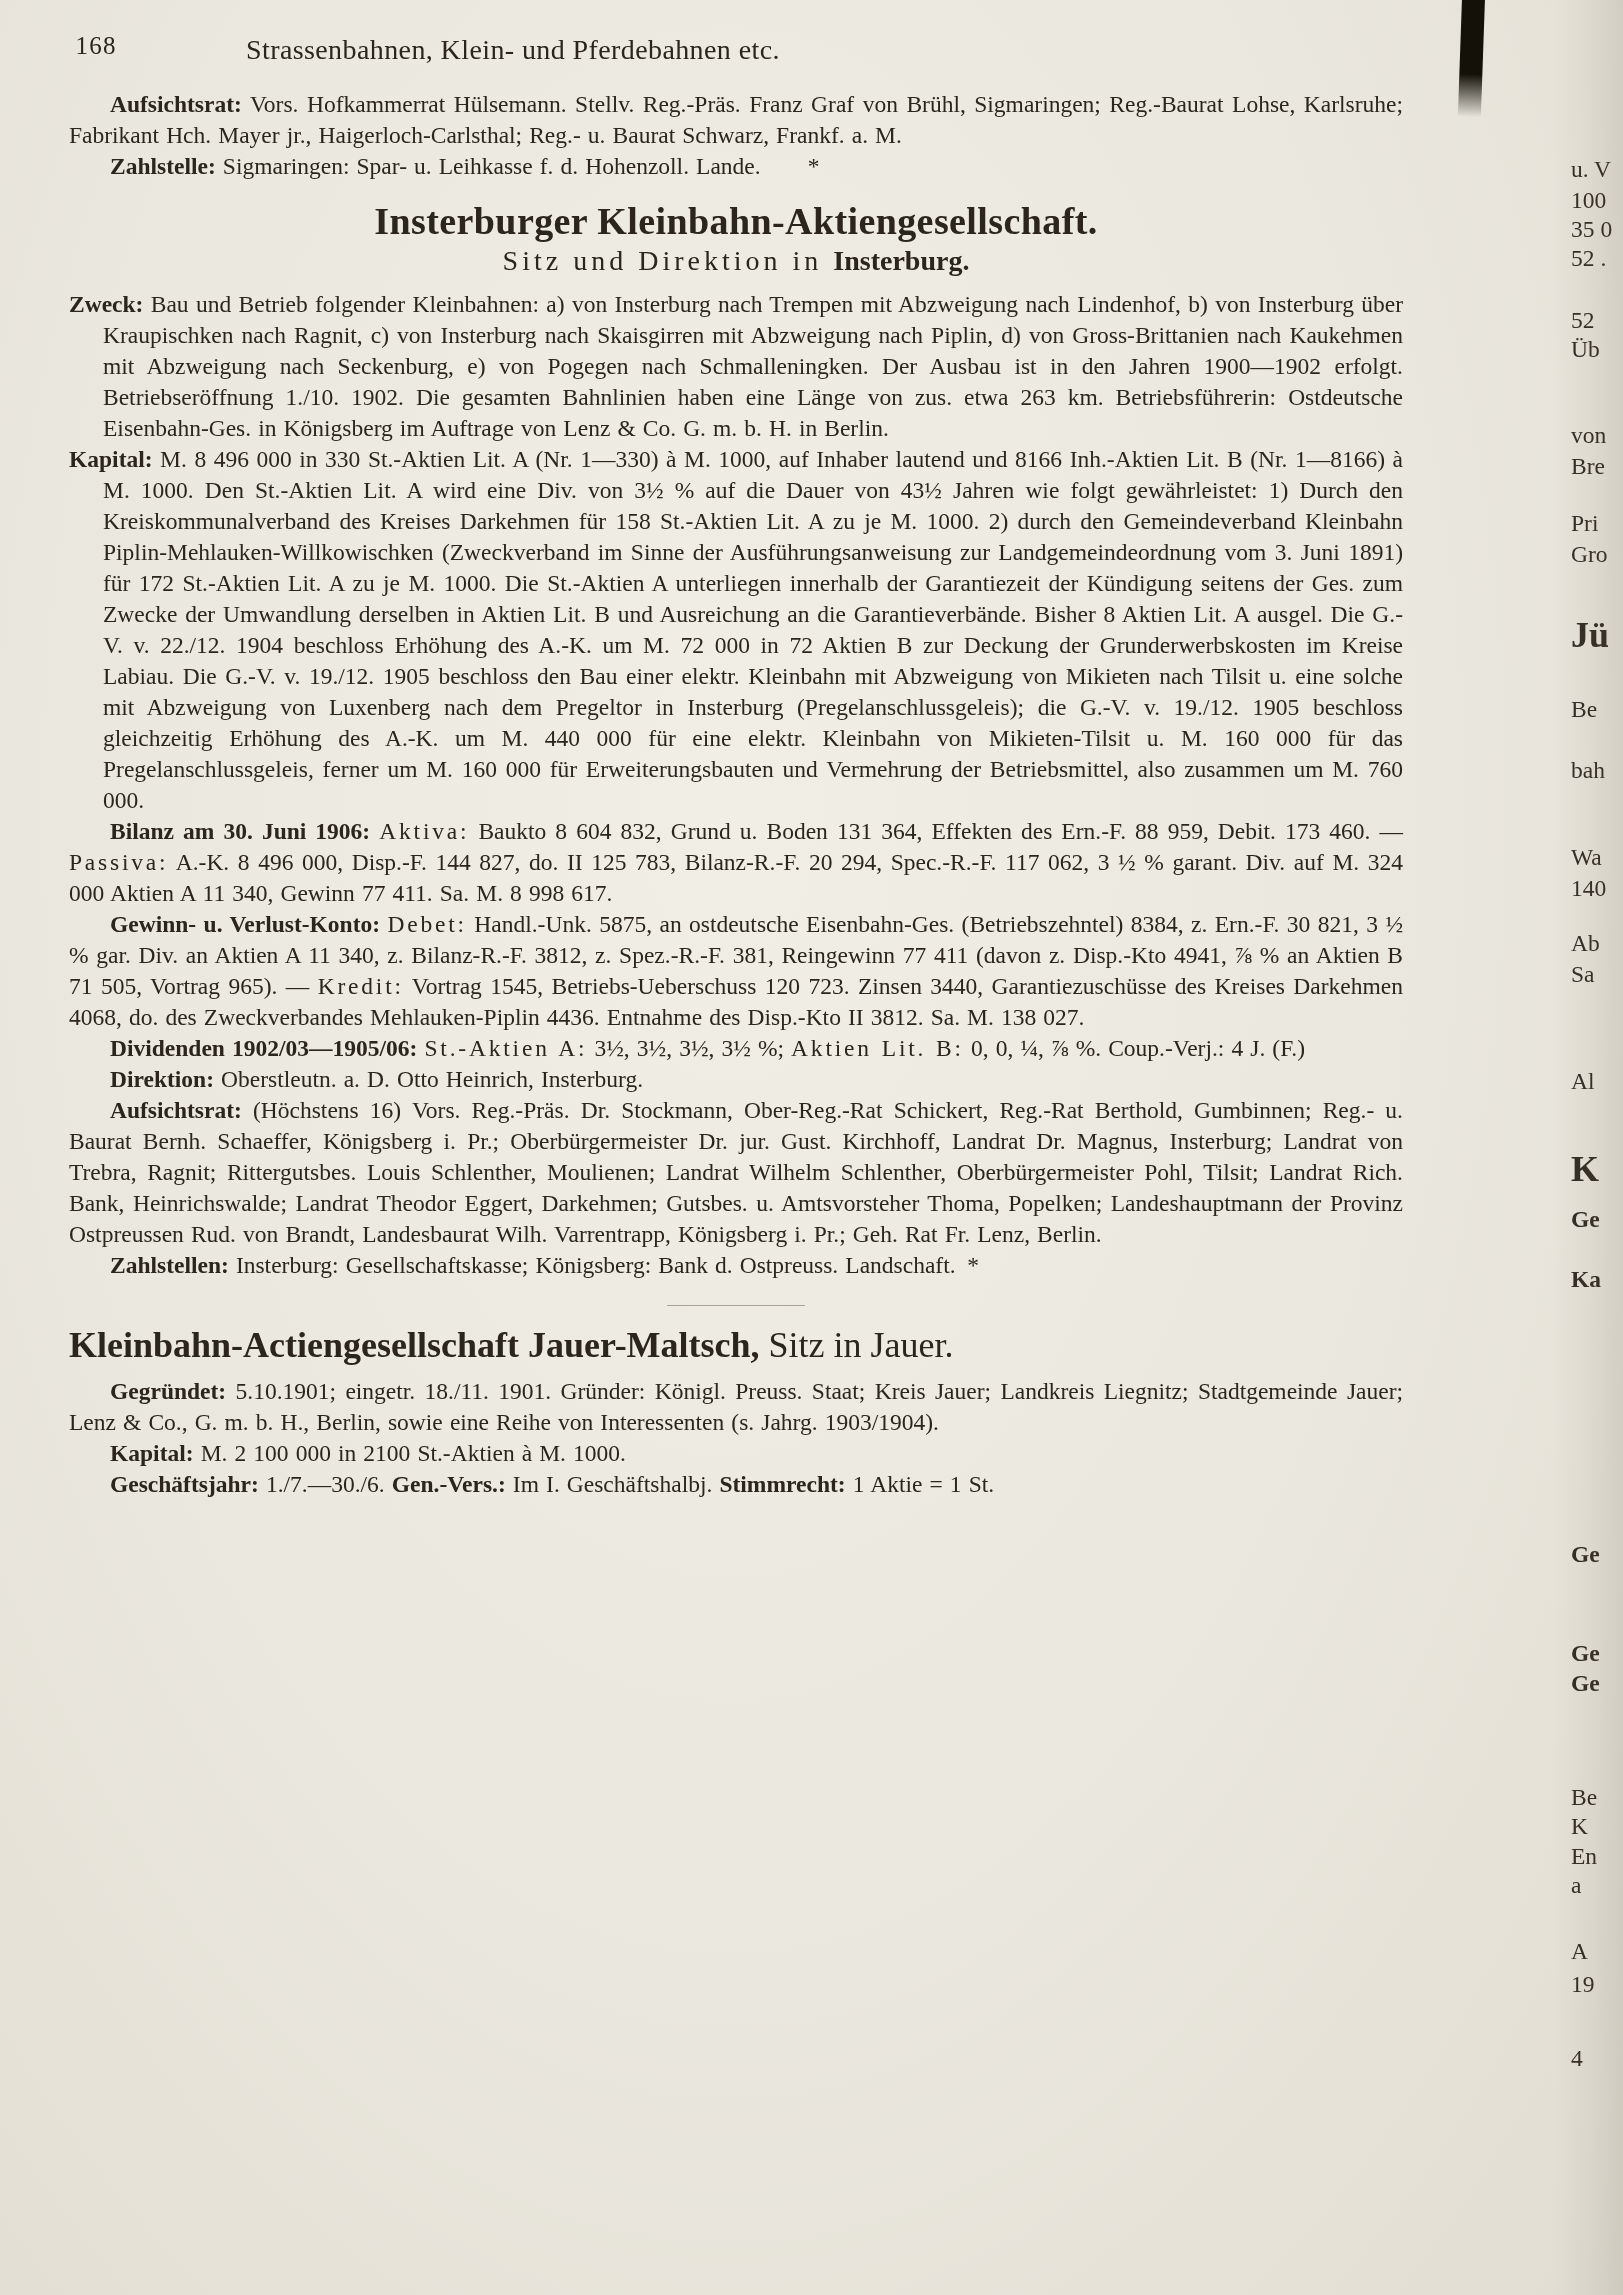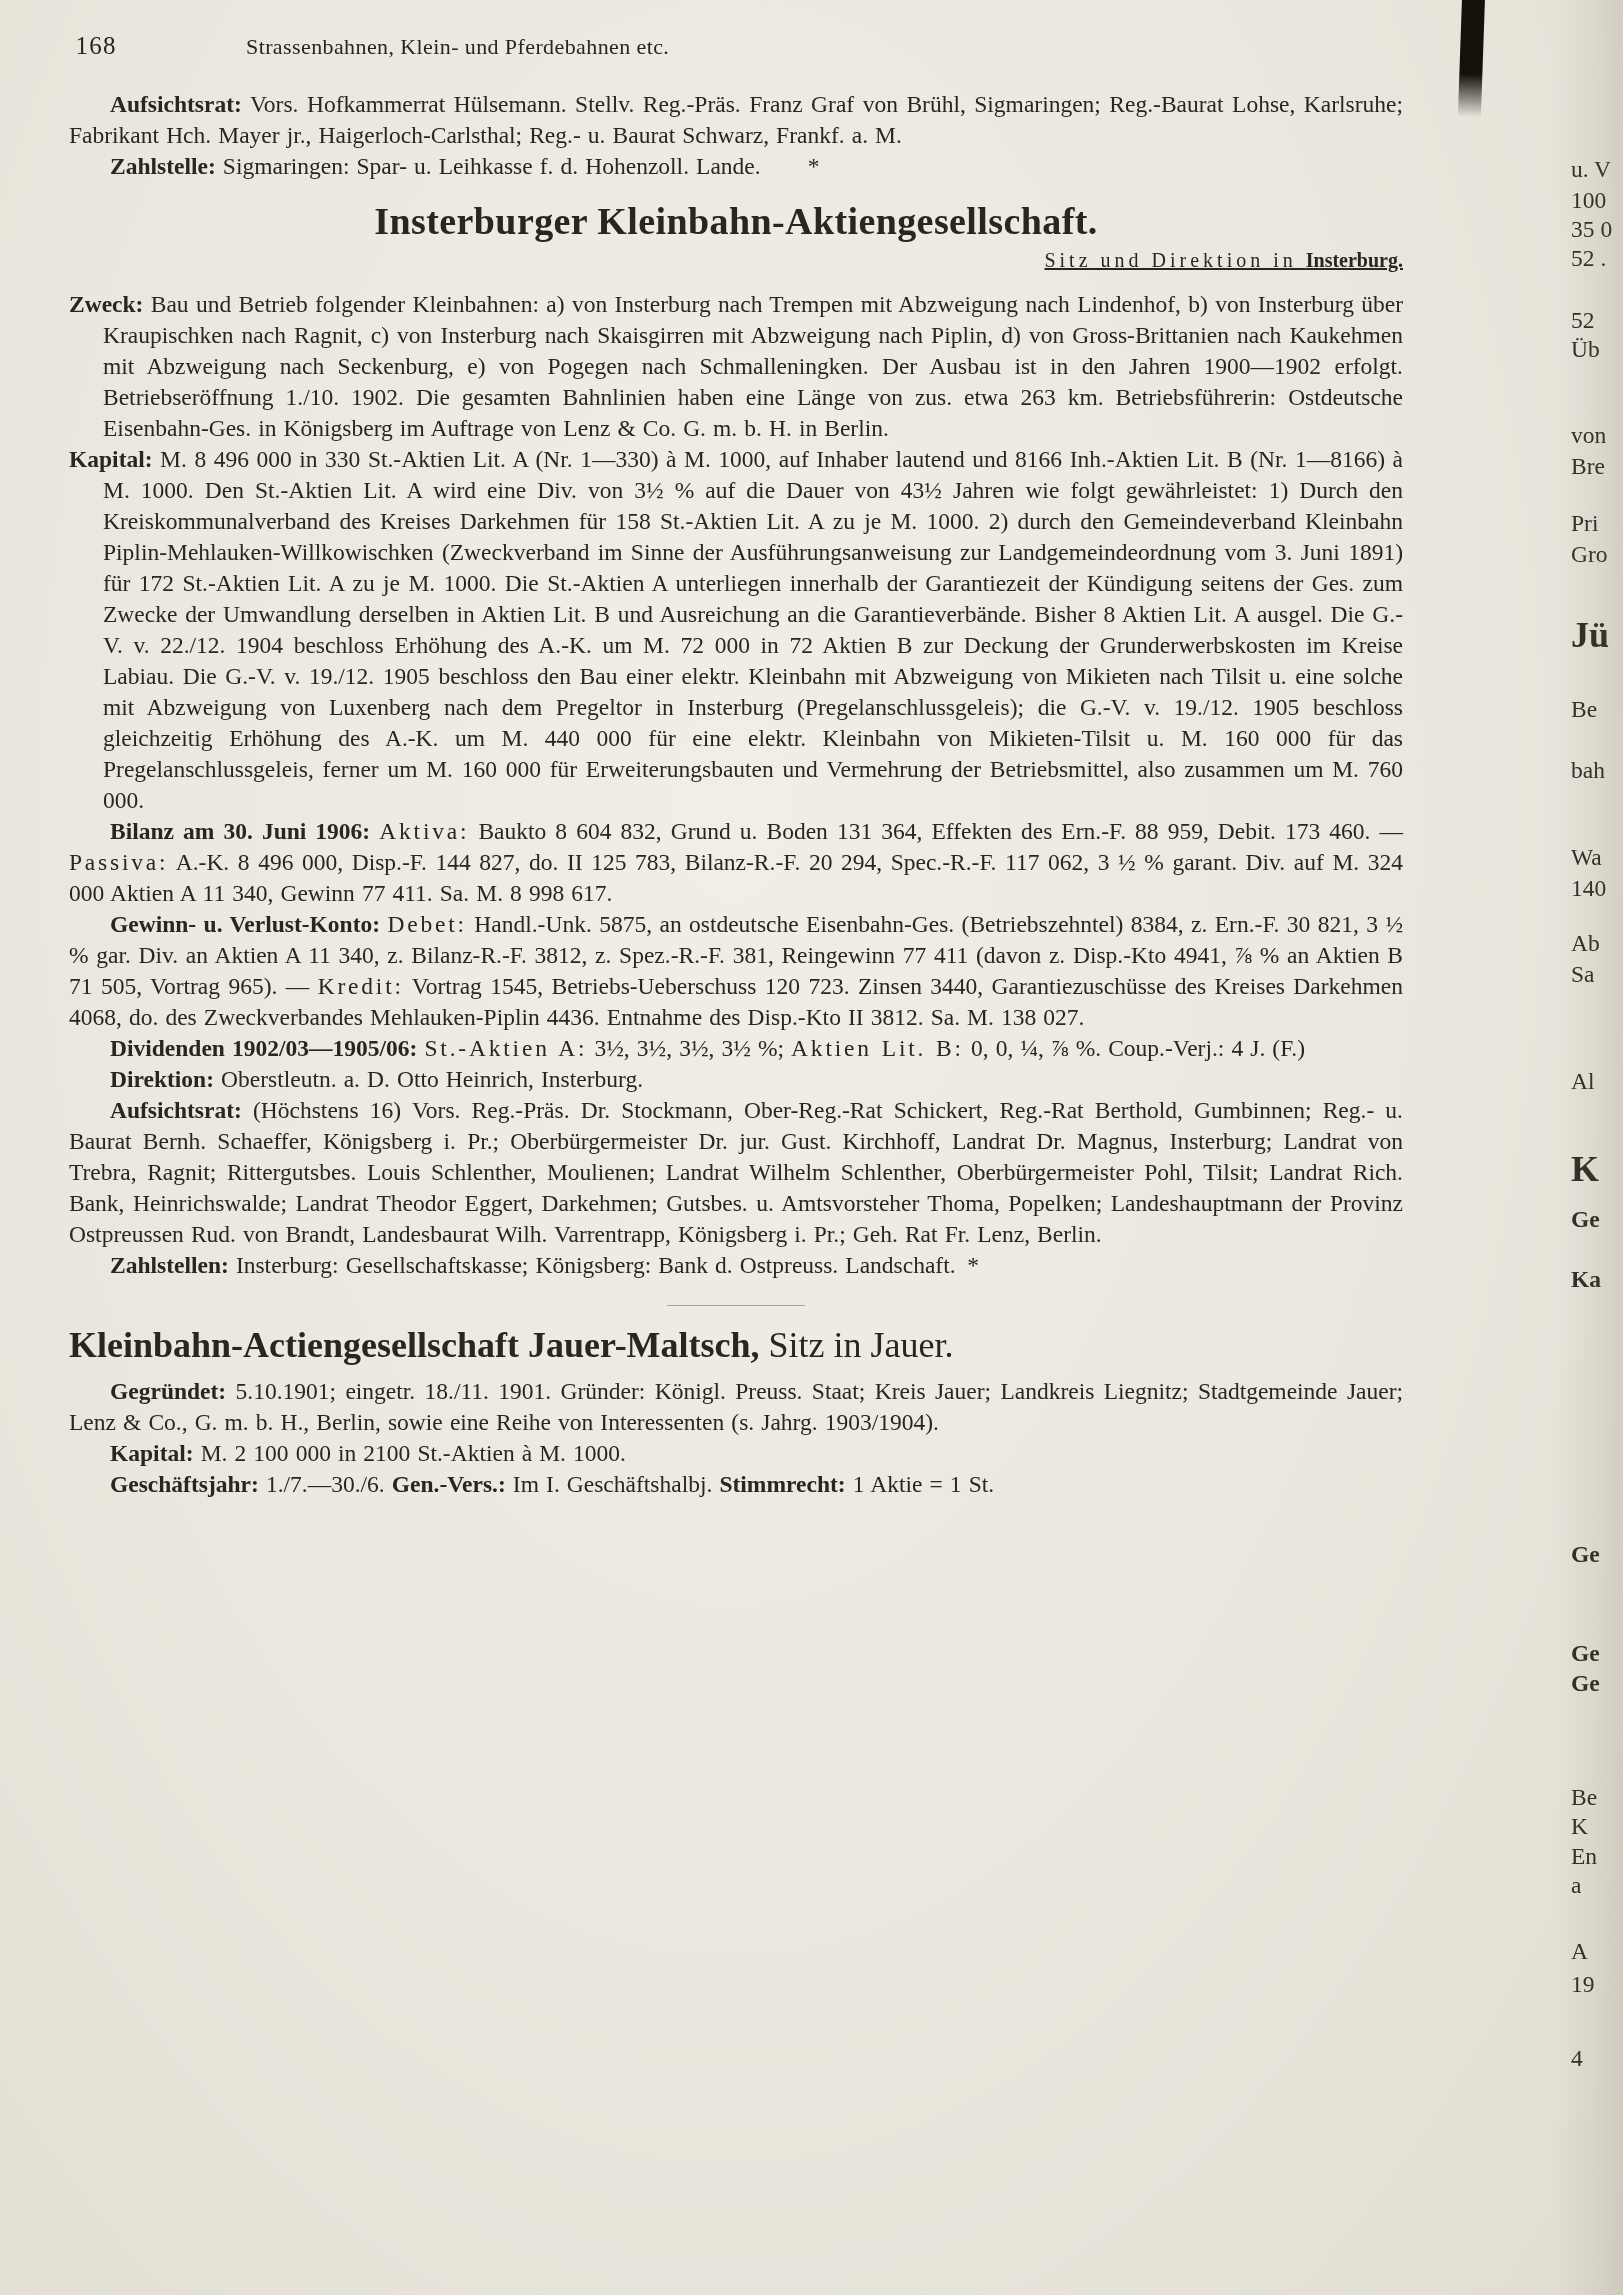--- a/index.html
+++ b/index.html
@@ -27,21 +27,21 @@
     position: absolute;
     left: 6.5px;
     top: 0;
     font-size: 25px;
     letter-spacing: 1.2px;
   }
   .running-header {
     position: absolute;
     left: 177px;
     top: 2.4px;
-    font-size: 22px;
+    font-size: 28px;
     letter-spacing: 0.4px;
   }
   .content {
     position: absolute;
     left: 69px;
     top: 89px;
     width: 1334px;
     font-size: 23.5px;
     line-height: 31px;
     text-align: justify;
@@ -55,24 +55,23 @@
   .b { font-weight: bold; }
   .g { letter-spacing: 2.8px; }
   .entry-title {
     margin: 24px 0 8px;
     text-align: center;
     font-size: 38px;
     font-weight: bold;
     letter-spacing: 0.4px;
   }
   .entry-sub {
-    text-align: right;
-    font-size: 20px;
+    text-align: center;
+    font-size: 28px;
     margin: 0 0 13px;
-    text-decoration: underline;
   }
   .entry-sub .g { letter-spacing: 4px; }
   .entry-title2 {
     margin: 24px 0 14.6px;
     text-align: left;
     font-size: 36px;
     font-weight: normal;
   }
   .entry-title2 .b { font-weight: bold; }
   .sep {

